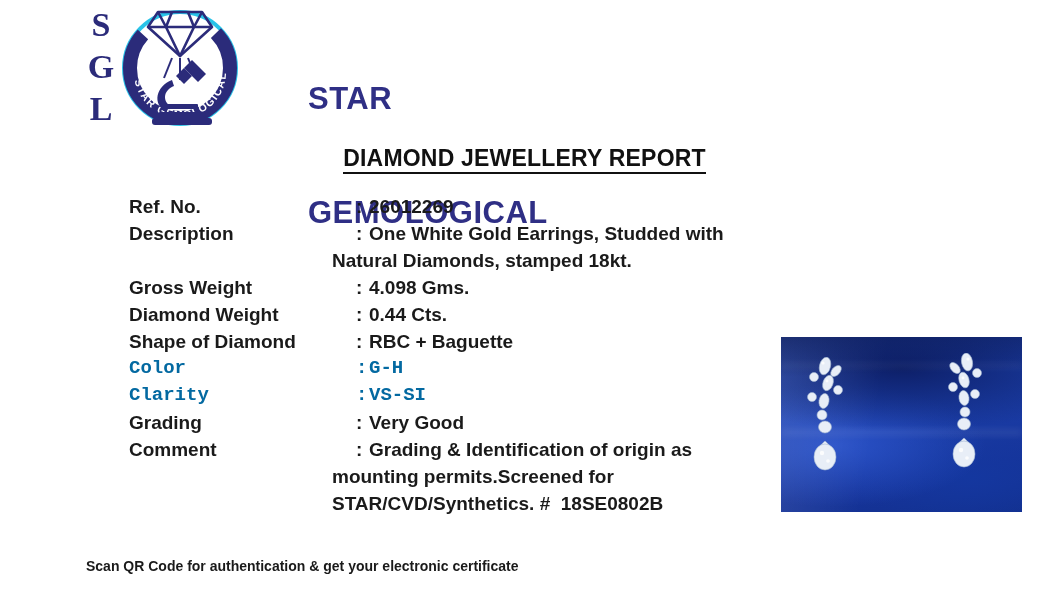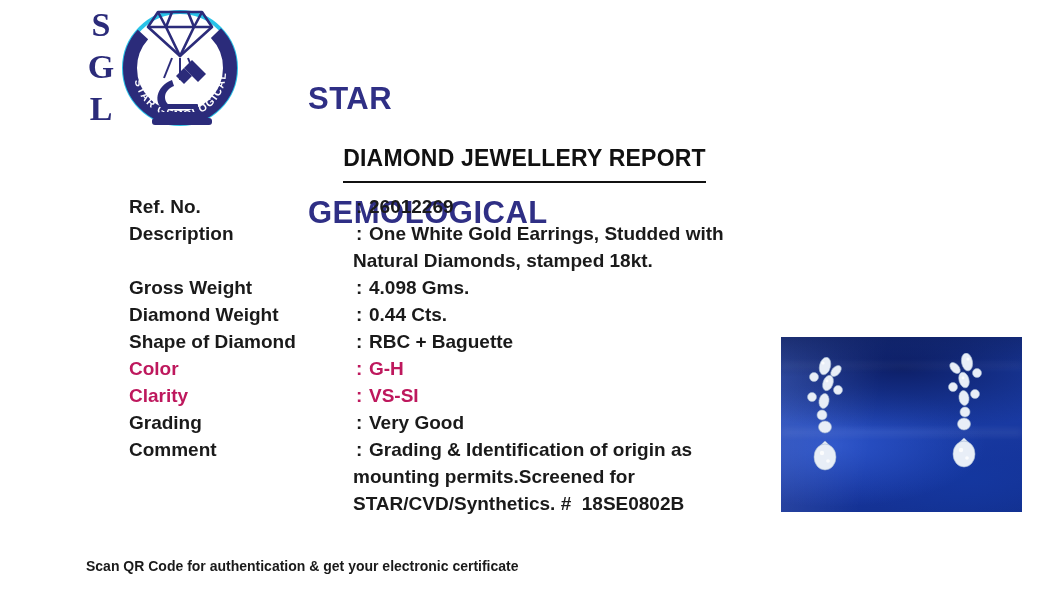--- a/index.html
+++ b/index.html
@@ -61,21 +61,21 @@
     left: 0; top: 145px;
     width: 1049px;
     text-align: center;
     font-size: 23px;
     font-weight: bold;
     color: #111111;
     letter-spacing: 0.2px;
   }
   #report-title span {
     border-bottom: 2px solid #111111;
-    padding-bottom: 10px;
+    padding-bottom: 1px;
   }
 
   
   #details {
     position: absolute;
     left: 86px; top: 193px;
     width: 660px;
   }
   .row {
     position: relative;
@@ -93,33 +93,33 @@
   .row .colon {
     position: absolute;
     left: 227px; top: 0;
   }
   .row .value {
     position: absolute;
     left: 240px; top: 0;
   }
   .row.blue .label,
   .row.blue .colon,
-  .row.blue .value { color: #be185d; }
+  .row.blue .value { color: #0369a1; font-family: Liberation Mono, monospace; }
 
   .cont {
     position: relative;
     height: 27px;
     font-size: 19px;
     font-weight: bold;
     line-height: 27px;
     white-space: pre;
   }
   .cont .value {
     position: absolute;
-    left: 246px; top: 0; margin-left: 21px;
+    left: 246px; top: 0;
   }
 
   
   #footer-note {
     position: absolute;
     left: 86px; top: 558px;
     font-size: 14px;
     font-weight: bold;
     color: #1a1a1a;
     white-space: pre;

